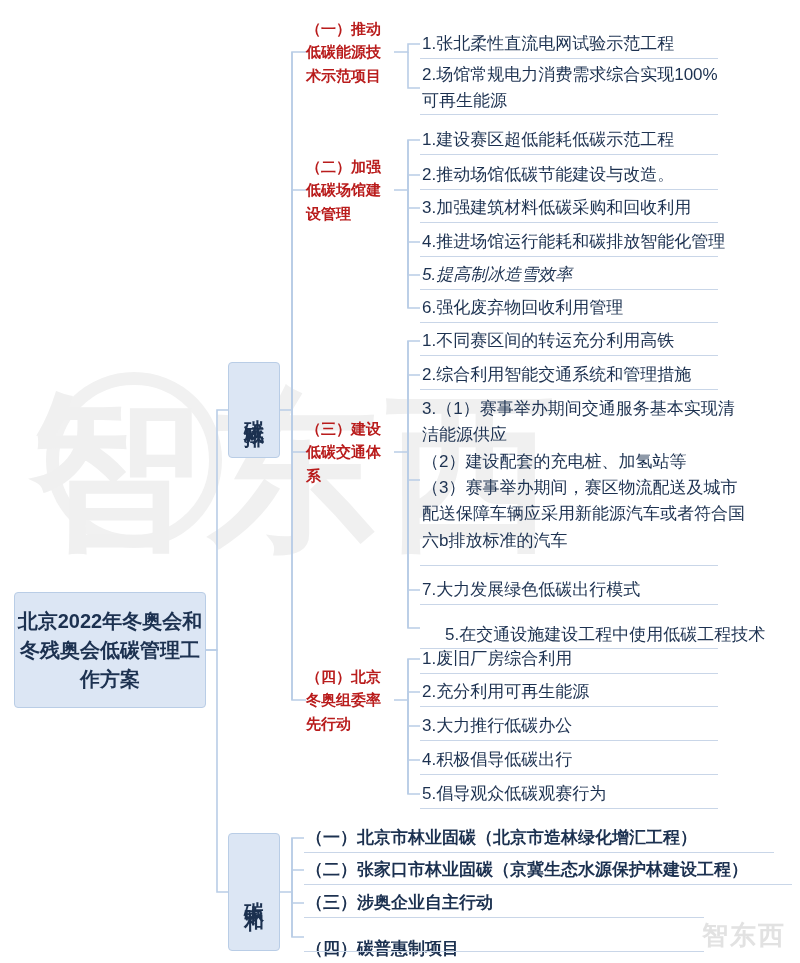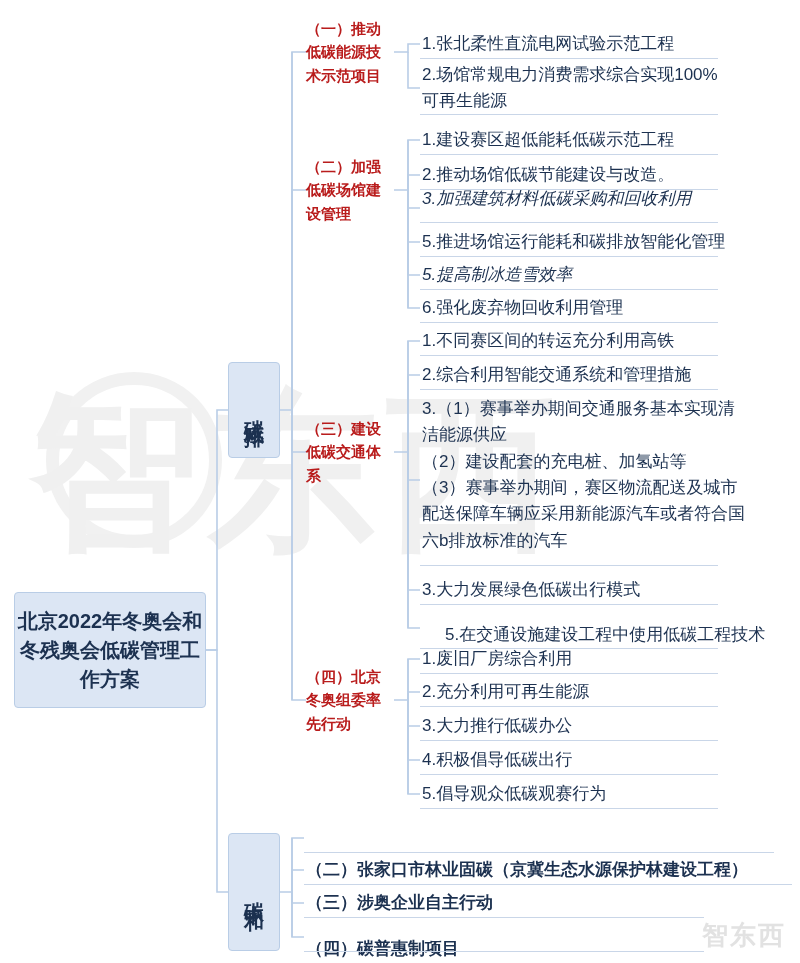--- a/index.html
+++ b/index.html
@@ -152,53 +152,54 @@
 
   <div class="node leaf" style="left:420px;top:32px;width:300px;height:24px;">1.张北柔性直流电网试验示范工程</div>
   <div class="u" style="left:420px;top:58px;width:298px;"></div>
   <div class="node leaf" style="left:420px;top:64px;width:300px;height:48px;white-space:pre-wrap;">2.场馆常规电力消费需求综合实现100%可再生能源</div>
   <div class="u" style="left:420px;top:114px;width:298px;"></div>
 
   <div class="node leaf" style="left:420px;top:128px;width:300px;height:24px;">1.建设赛区超低能耗低碳示范工程</div>
   <div class="u" style="left:420px;top:154px;width:298px;"></div>
   <div class="node leaf" style="left:420px;top:163px;width:300px;height:24px;">2.推动场馆低碳节能建设与改造。</div>
   <div class="u" style="left:420px;top:189px;width:298px;"></div>
-  <div class="node leaf" style="left:420px;top:187px;width:320px;height:24px;font-style:italic;">3.加强建筑材料低碳采购和回收利用</div>
+  <div class="node leaf" style="left:420px;top:196px;width:320px;height:24px;">3.加强建筑材料低碳采购和回收利用</div>
   <div class="u" style="left:420px;top:222px;width:298px;"></div>
-  <div class="node leaf" style="left:420px;top:230px;width:340px;height:24px;">5.推进场馆运行能耗和碳排放智能化管理</div>
+  <div class="node leaf" style="left:420px;top:230px;width:340px;height:24px;">4.推进场馆运行能耗和碳排放智能化管理</div>
   <div class="u" style="left:420px;top:256px;width:298px;"></div>
   <div class="node leaf" style="left:420px;top:263px;width:300px;height:24px;font-style:italic;">5.提高制冰造雪效率</div>
   <div class="u" style="left:420px;top:289px;width:298px;"></div>
   <div class="node leaf" style="left:420px;top:296px;width:300px;height:24px;">6.强化废弃物回收利用管理</div>
   <div class="u" style="left:420px;top:322px;width:298px;"></div>
 
   <div class="node leaf" style="left:420px;top:329px;width:300px;height:24px;">1.不同赛区间的转运充分利用高铁</div>
   <div class="u" style="left:420px;top:355px;width:298px;"></div>
   <div class="node leaf" style="left:420px;top:363px;width:320px;height:24px;">2.综合利用智能交通系统和管理措施</div>
   <div class="u" style="left:420px;top:389px;width:298px;"></div>
   <div class="node leaf" style="left:420px;top:396px;width:326px;height:168px;white-space:pre-wrap;align-items:flex-start;">3.（1）赛事举办期间交通服务基本实现清洁能源供应
 （2）建设配套的充电桩、加氢站等
 （3）赛事举办期间，赛区物流配送及城市配送保障车辆应采用新能源汽车或者符合国六b排放标准的汽车</div>
   <div class="u" style="left:420px;top:565px;width:298px;"></div>
-  <div class="node leaf" style="left:420px;top:578px;width:300px;height:24px;">3.大力发展绿色低碳出行模式</div>
+  <div class="node leaf" style="left:420px;top:578px;width:300px;height:24px;">7.大力发展绿色低碳出行模式</div>
   <div class="u" style="left:420px;top:604px;width:298px;"></div>
   <div class="node leaf" style="left:420px;top:611px;width:330px;height:48px;white-space:pre-wrap;margin-left:23px;">5.在交通设施建设工程中使用低碳工程技术</div>
   <div class="u" style="left:420px;top:648px;width:298px;"></div>
 
   <div class="node leaf" style="left:420px;top:647px;width:300px;height:24px;">1.废旧厂房综合利用</div>
   <div class="u" style="left:420px;top:673px;width:298px;"></div>
   <div class="node leaf" style="left:420px;top:680px;width:300px;height:24px;">2.充分利用可再生能源</div>
   <div class="u" style="left:420px;top:706px;width:298px;"></div>
   <div class="node leaf" style="left:420px;top:714px;width:300px;height:24px;">3.大力推行低碳办公</div>
   <div class="u" style="left:420px;top:740px;width:298px;"></div>
   <div class="node leaf" style="left:420px;top:748px;width:300px;height:24px;">4.积极倡导低碳出行</div>
   <div class="u" style="left:420px;top:774px;width:298px;"></div>
   <div class="node leaf" style="left:420px;top:782px;width:300px;height:24px;">5.倡导观众低碳观赛行为</div>
   <div class="u" style="left:420px;top:808px;width:298px;"></div>
 
+  <div class="node leaf bold" style="left:304px;top:826px;width:470px;height:24px;">（一）北京市林业固碳（北京市造林绿化增汇工程）</div>
   <div class="u" style="left:304px;top:852px;width:470px;"></div>
   <div class="node leaf bold" style="left:304px;top:858px;width:488px;height:24px;">（二）张家口市林业固碳（京冀生态水源保护林建设工程）</div>
   <div class="u" style="left:304px;top:884px;width:488px;"></div>
   <div class="node leaf bold" style="left:304px;top:891px;width:400px;height:24px;">（三）涉奥企业自主行动</div>
   <div class="u" style="left:304px;top:917px;width:400px;"></div>
   <div class="node leaf bold" style="left:304px;top:925px;width:400px;height:24px;margin-top:12px;">（四）碳普惠制项目</div>
   <div class="u" style="left:304px;top:951px;width:400px;"></div>
 
 </div>
 

